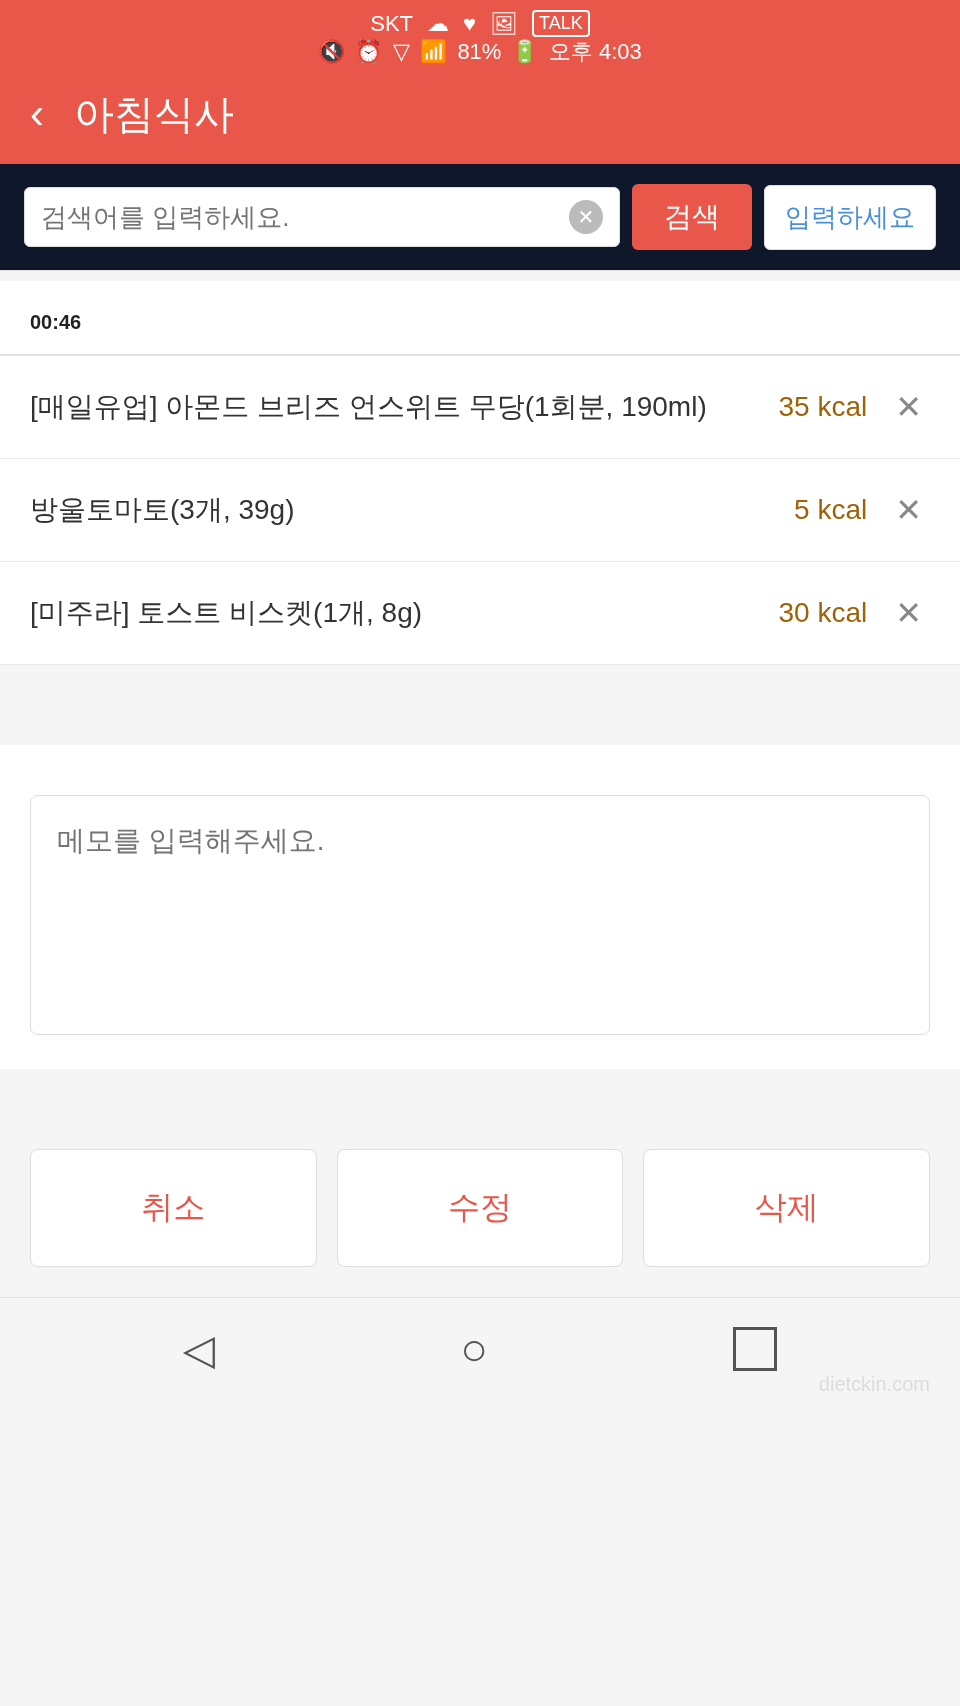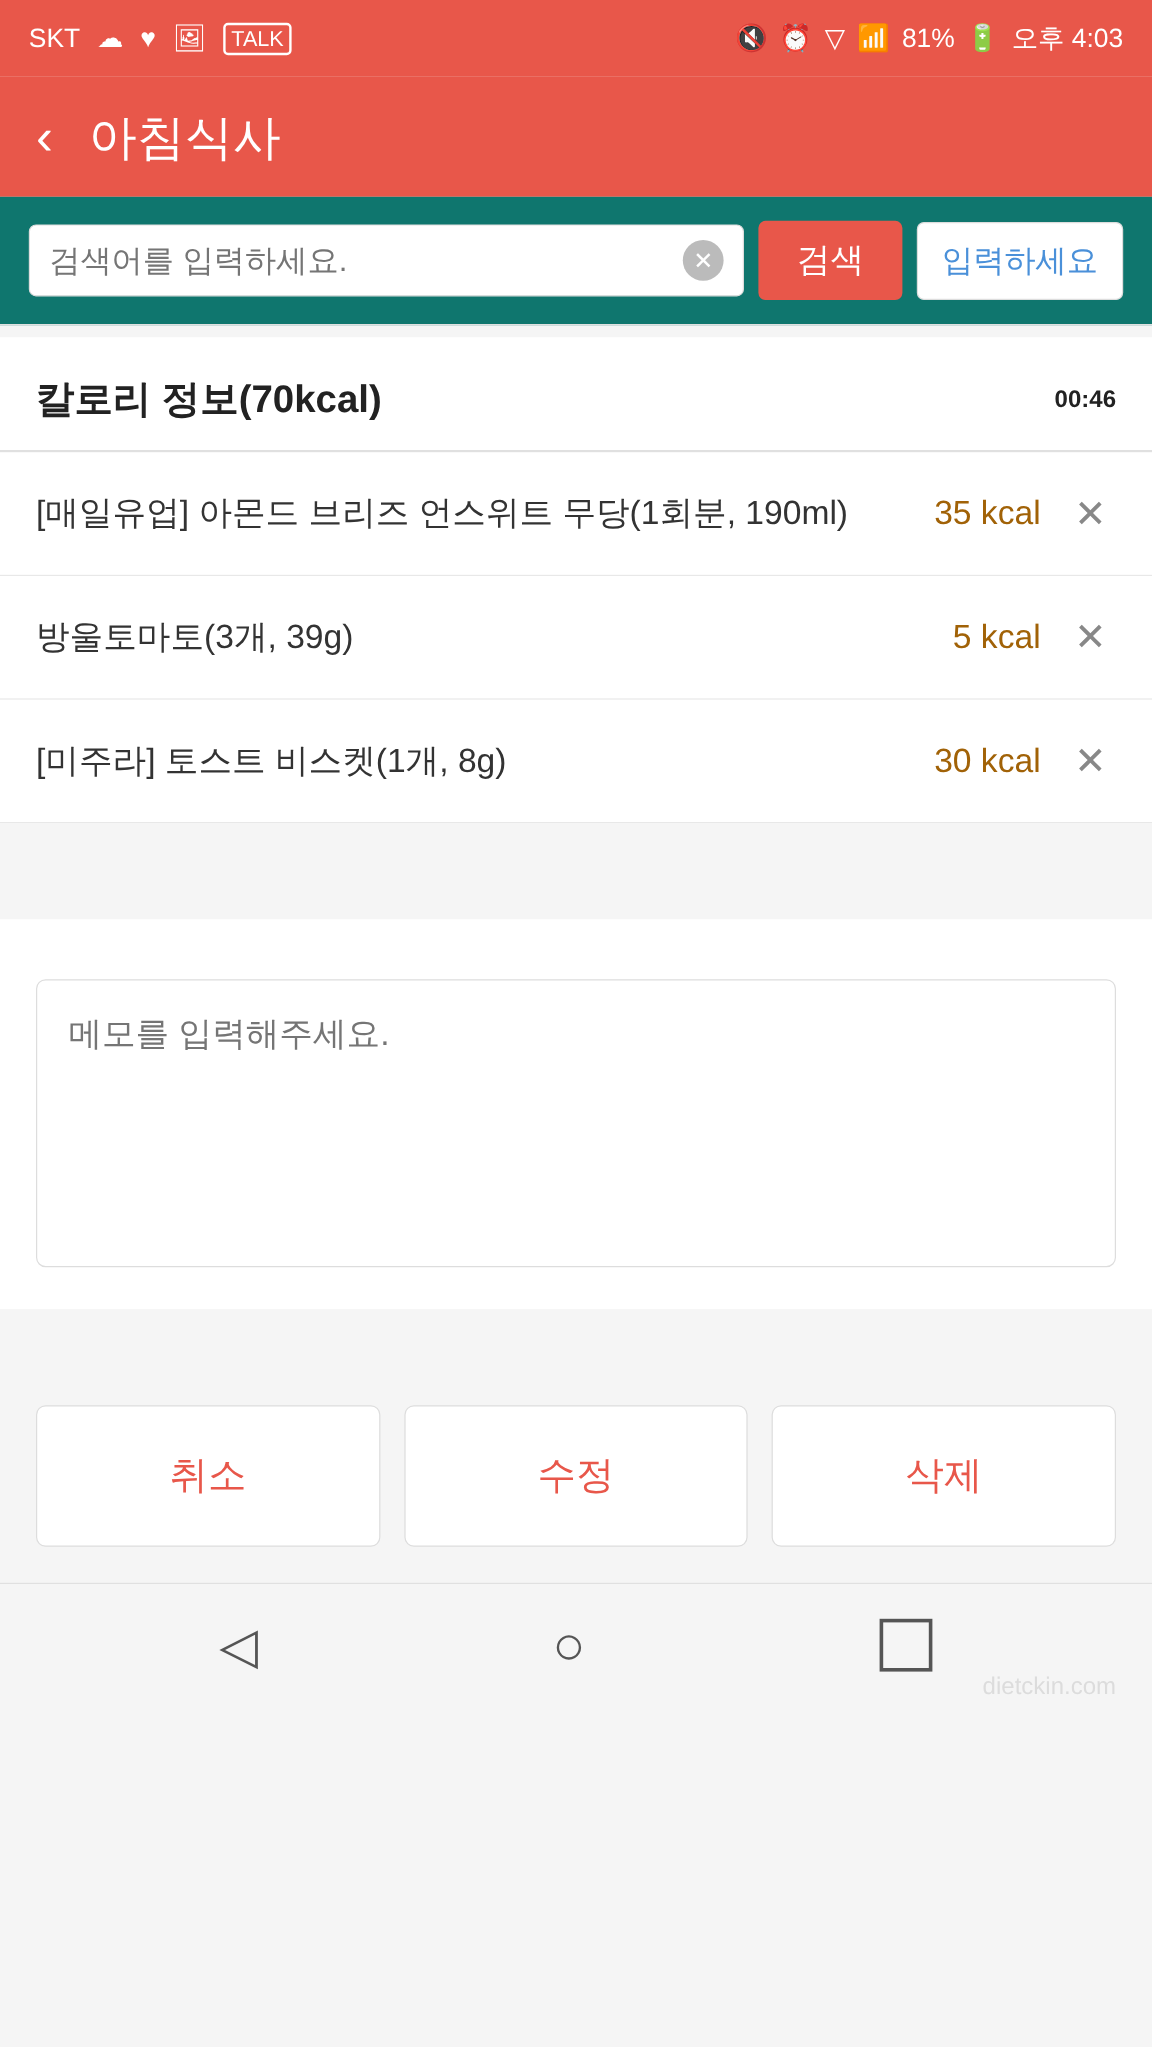--- a/index.html
+++ b/index.html
@@ -16,20 +16,21 @@
     .status-bar {
       background: #e8574a;
       color: white;
       display: flex;
       justify-content: space-between;
       align-items: center;
       padding: 10px 24px;
       height: 64px;
       font-size: 22px;
       font-weight: 500;
+      flex-direction: column;
     }
     .status-left {
       display: flex;
       align-items: center;
       gap: 14px;
     }
     .status-right {
       display: flex;
       align-items: center;
       gap: 10px;
@@ -51,21 +52,21 @@
       cursor: pointer;
       line-height: 1;
     }
     .header-title {
       font-size: 40px;
       font-weight: 500;
     }
 
     
     .search-bar {
-      background: #0f766e;
+      background: #0f172a;
       display: flex;
       align-items: center;
       padding: 20px 24px;
       gap: 12px;
       border-bottom: 1px solid #e0e0e0;
     }
     .search-input-wrap {
       flex: 1;
       display: flex;
       align-items: center;
@@ -302,21 +303,20 @@
 <div class="search-bar">
   <div class="search-input-wrap">
     <input class="search-input" type="text" placeholder="검색어를 입력하세요." style="">
     <div class="search-clear">✕</div>
   </div>
   <button class="search-btn">검색</button>
   <button class="my-calorie-btn">입력하세요</button>
 </div>
 
 <div class="calorie-section">
-  <div class="calorie-title">칼로리 정보(70kcal)</div>
   <div class="calorie-time">00:46</div>
 </div>
 
 <div class="food-list">
 
 <div class="food-item">
       <div class="food-name">[매일유업] 아몬드 브리즈 언스위트 무당(1회분, 190ml)</div>
       <div class="food-kcal">35 kcal</div>
       <div class="food-remove">✕</div>
     </div>

